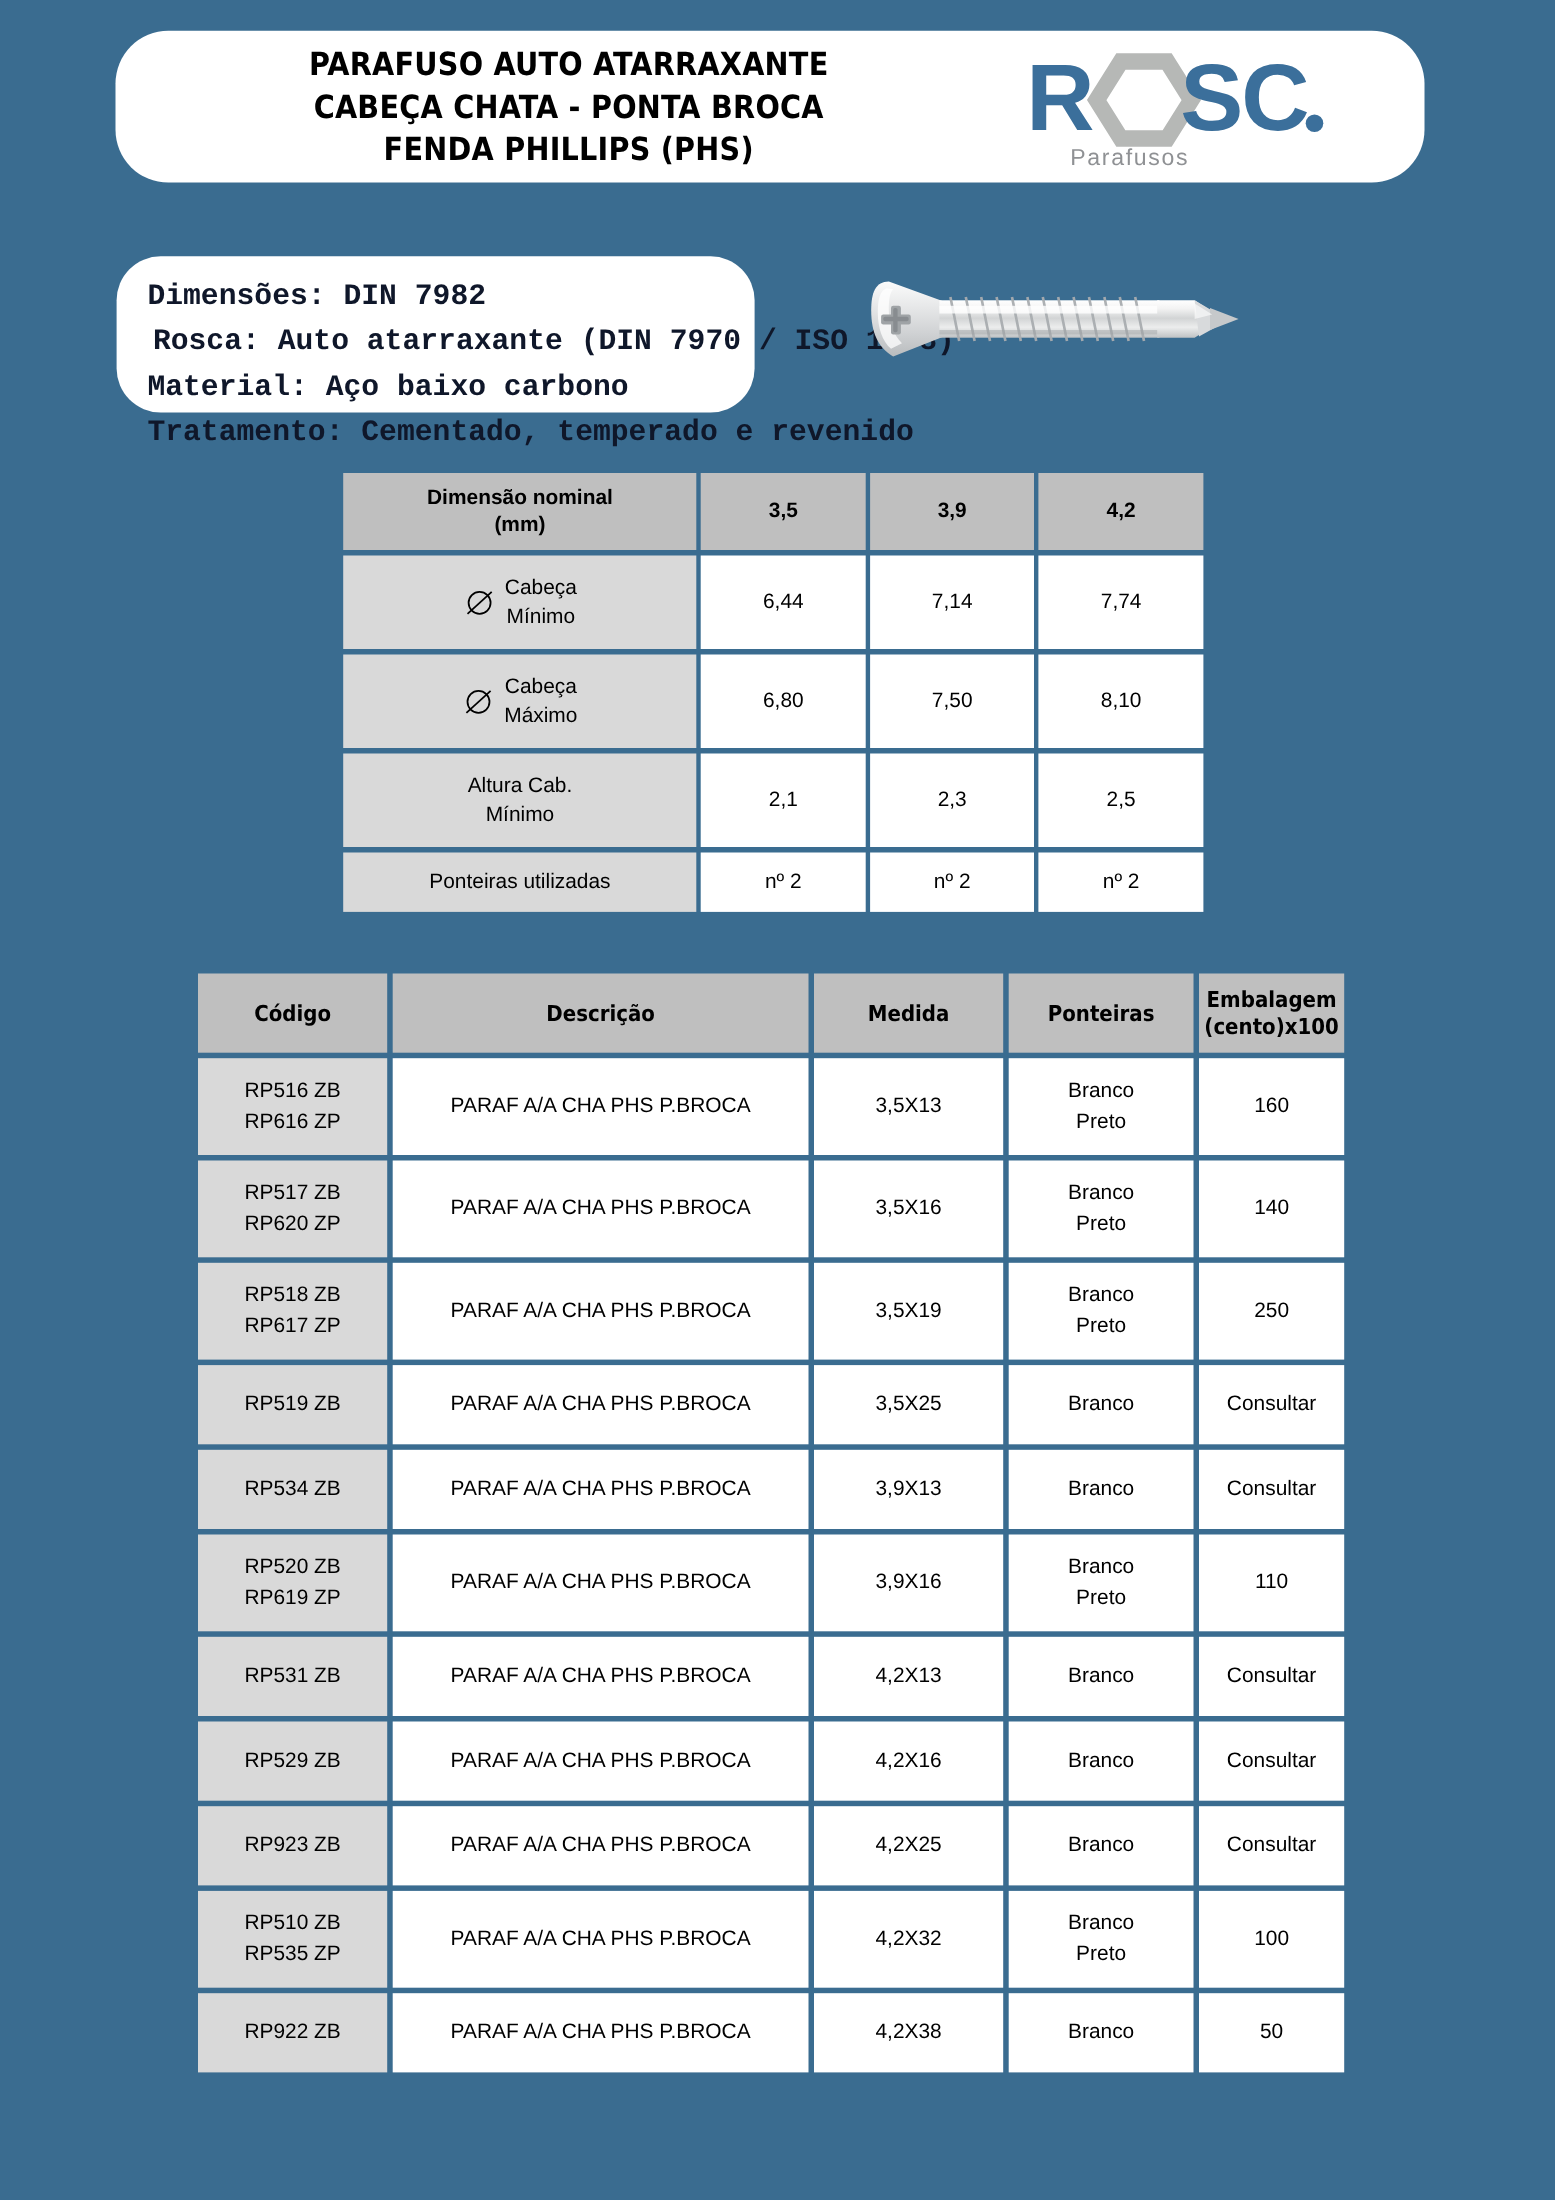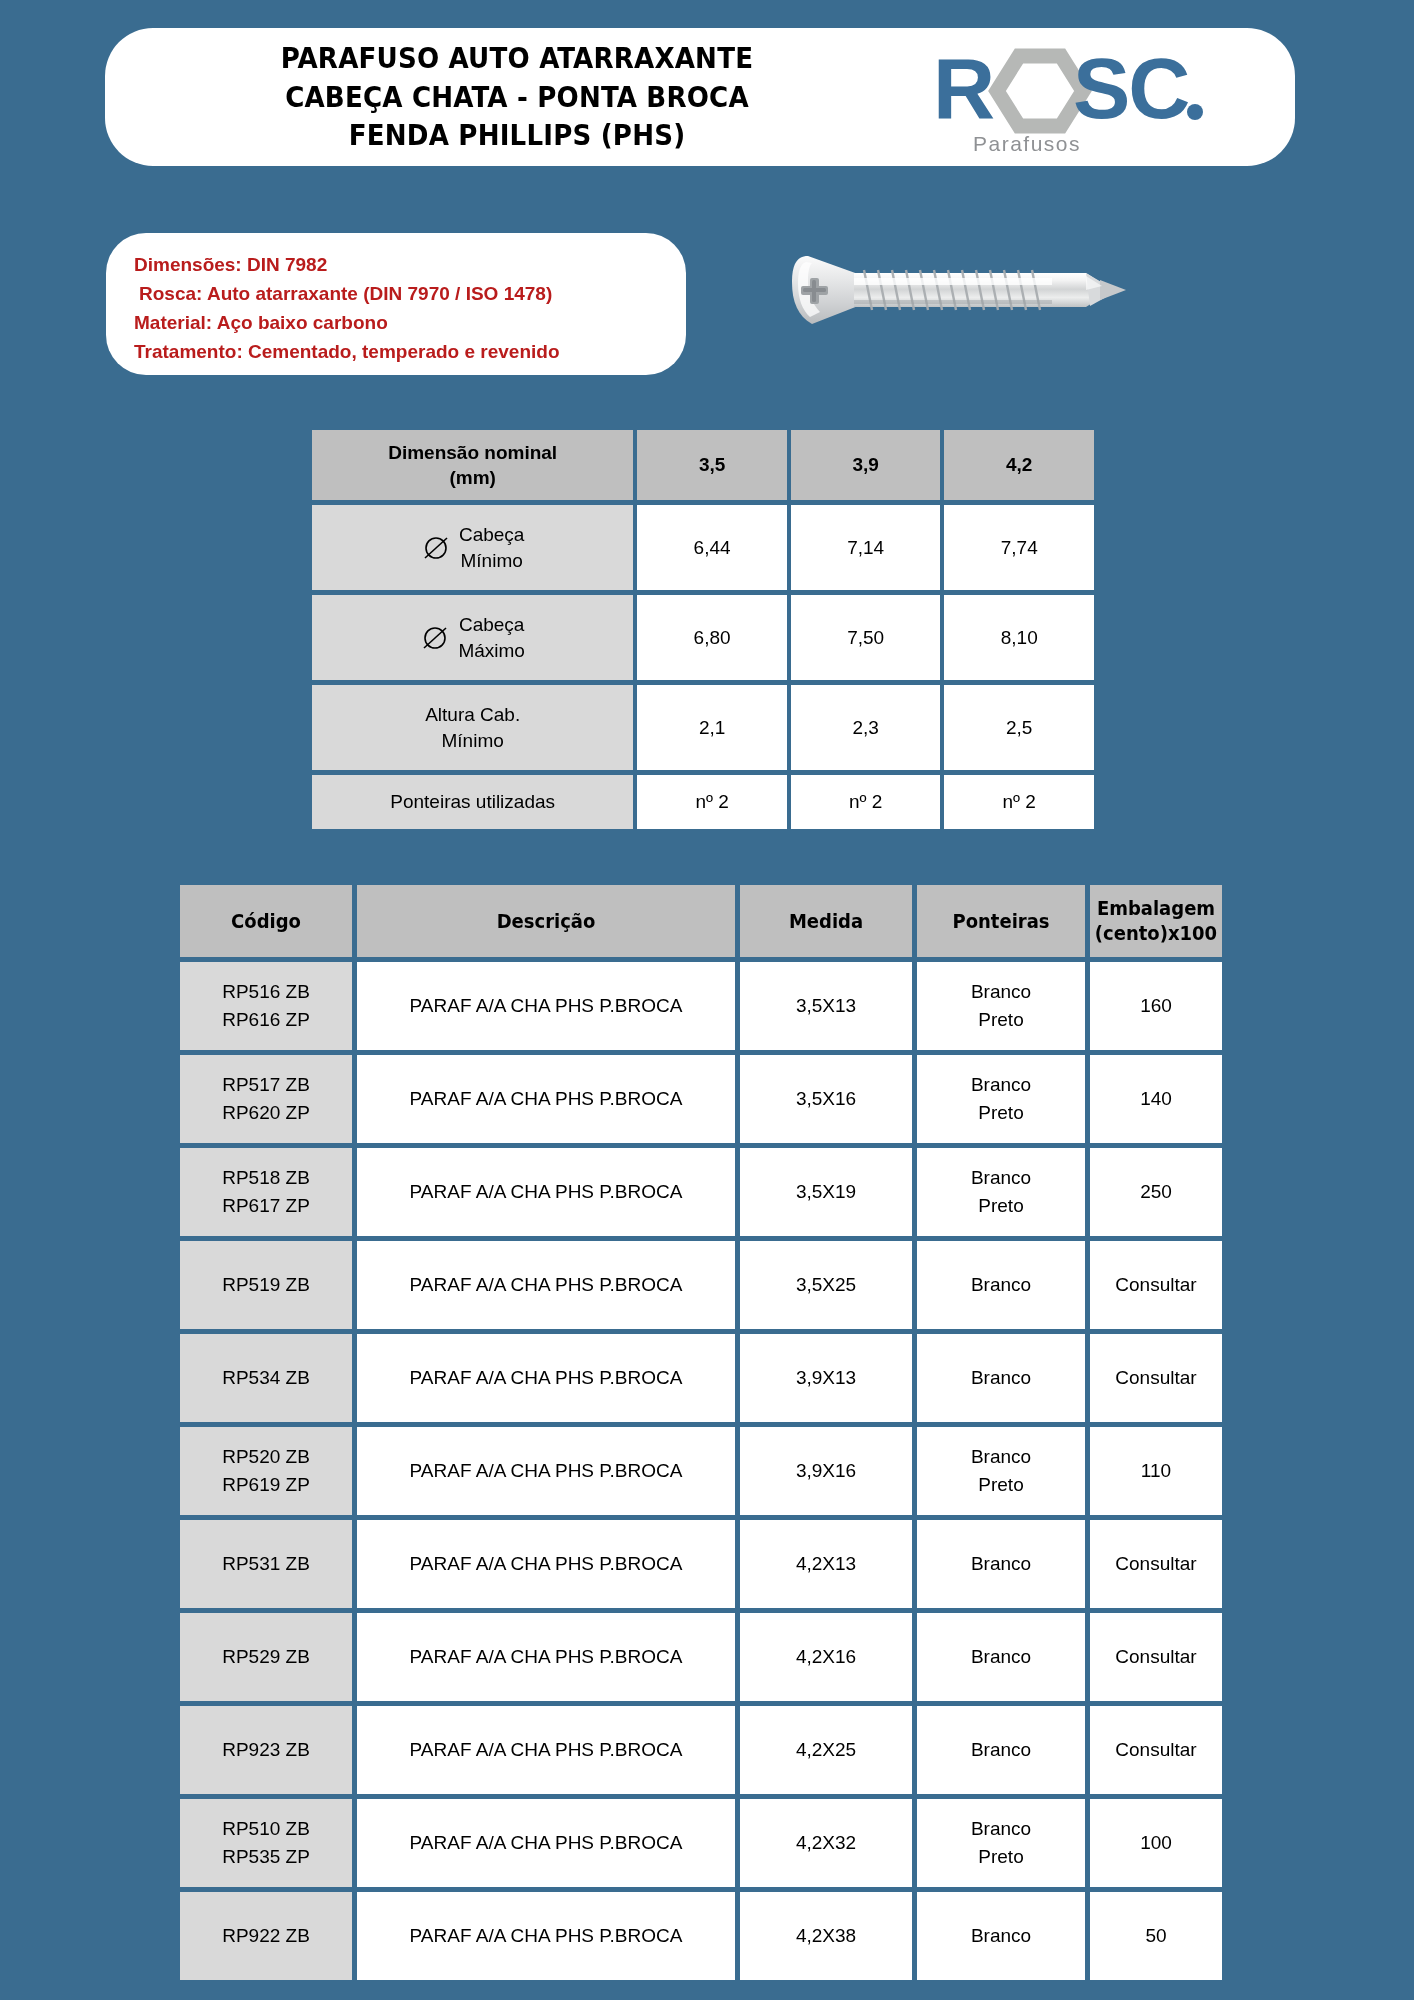--- a/index.html
+++ b/index.html
@@ -41,25 +41,25 @@
 
   
   .info-card {
     position: absolute; left: 106px; top: 233px;
     width: 580px; height: 142px;
     background: #ffffff;
     border-radius: 40px;
     padding: 17px 0 0 28px;
   }
   .info-card p {
-    font-family: Liberation Sans, sans-serif;
+    font-family: Liberation Mono, monospace;
     font-weight: bold;
-    font-size: 19px;
+    font-size: 27px;
     line-height: 1.53;
-    color: #b91c1c;
+    color: #0f172a;
     white-space: nowrap;
   }
   .info-card p.indent { padding-left: 5px; }
 
   
   .screw { position: absolute; left: 790px; top: 240px; }
 
   
   .dim-table {
     position: absolute; left: 308px; top: 425px;
@@ -110,21 +110,21 @@
     height: 72px;
     vertical-align: middle;
     line-height: 1.25;
   }
   .prod-table td {
     background: #ffffff;
     font-size: 19px;
     color: #000;
     text-align: center;
     vertical-align: middle;
-    height: 88px;
+    height: 72px;
     line-height: 1.45;
   }
   .prod-table td.code {
     background: #d9d9d9;
   }
   .prod-table .c-code  { width: 172px; }
   .prod-table .c-desc  { width: 378px; }
   .prod-table .c-med   { width: 172px; }
   .prod-table .c-acab  { width: 168px; }
   .prod-table .c-emb   { width: 132px; }

